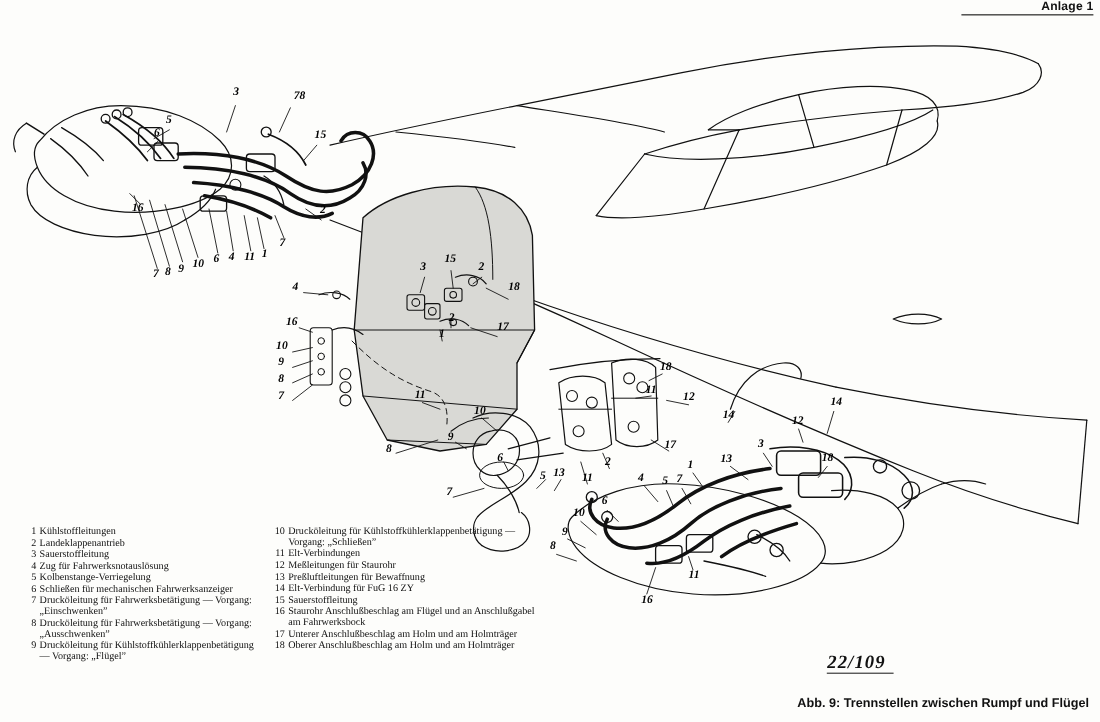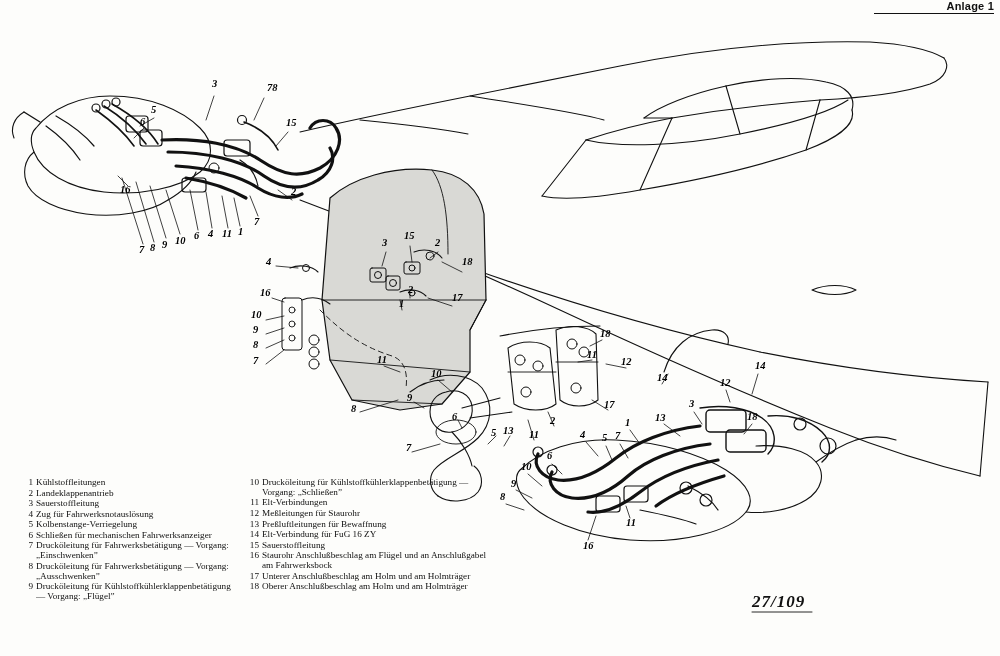--- a/index.html
+++ b/index.html
@@ -415,15 +415,16 @@
           <span class="num">17</span>
           <span class="txt">Unterer Anschlußbeschlag am Holm und am Holmträger</span>
         </div>
       <div class="row">
           <span class="num">18</span>
           <span class="txt">Oberer Anschlußbeschlag am Holm und am Holmträger</span>
         </div>
     </div>
   </div>
 
-  <div class="platenum">27/109</div>
+  <div class="platenum">22/109</div>
+  <div class="caption">Abb. 9: Trennstellen zwischen Rumpf und Flügel</div>
 
 </div>
 
 </body></html>

